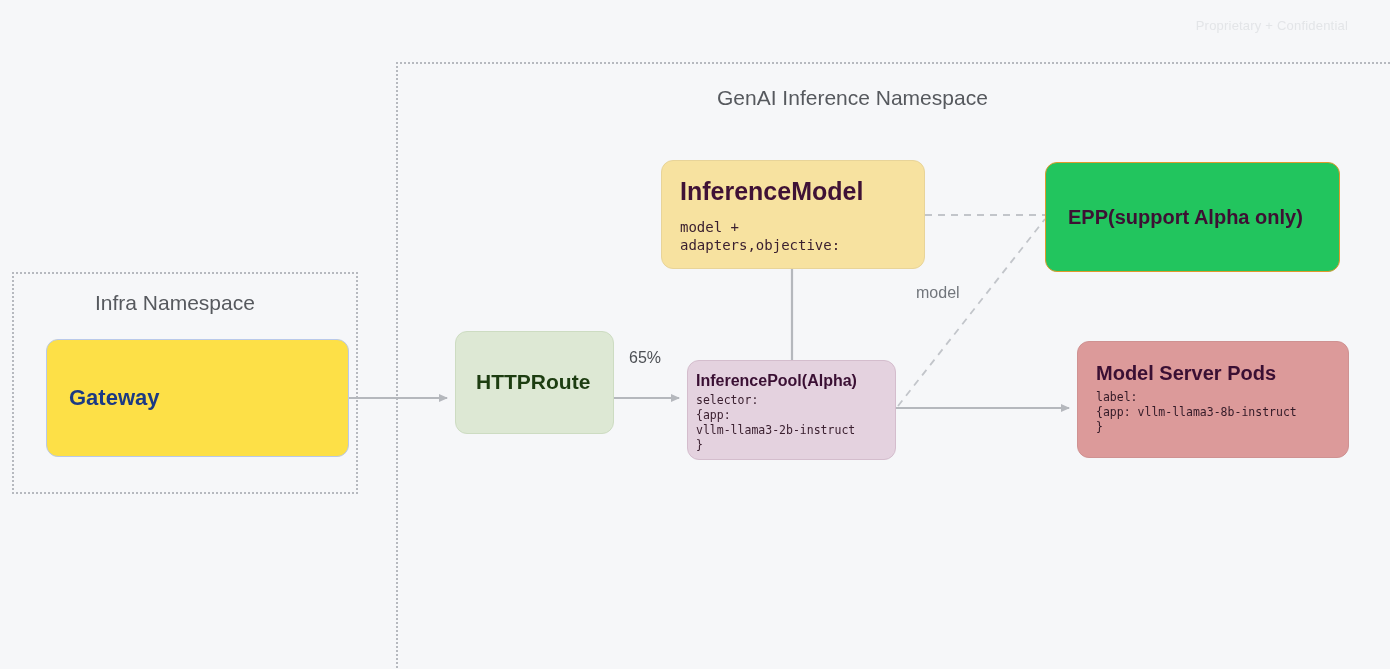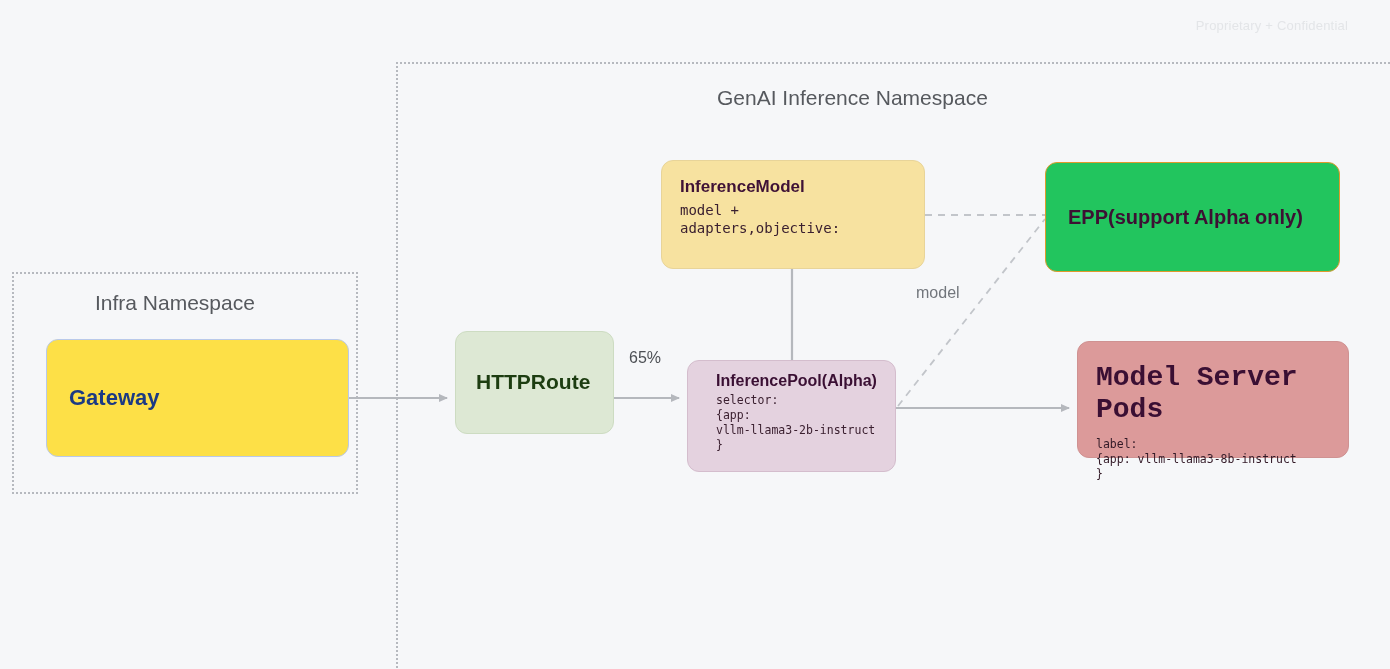--- a/index.html
+++ b/index.html
@@ -129,37 +129,37 @@
     width: 264px;
     height: 109px;
     background: #f7e2a0;
     border: 1px solid #e8d499;
     padding-left: 18px;
     justify-content: flex-start;
     padding-top: 16px;
   }
   .n-infmodel .title {
     color: #3f1236;
-    font-size: 17px;
-    margin-bottom: 4px;
+    font-size: 25px;
+    margin-bottom: 12px;
   }
   .n-infmodel .mono {
     color: #3b2030;
     font-size: 14px;
   }
 
   
   .n-infpool {
     left: 687px;
     top: 360px;
     width: 209px;
-    height: 112px;
+    height: 100px;
     background: #e4d2df;
     border: 1px solid #d4bdcd;
-    padding-left: 28px;
+    padding-left: 8px;
     justify-content: flex-start;
     padding-top: 11px;
   }
   .n-infpool .title {
     color: #3a0f33;
     font-size: 16px;
     margin-bottom: 3px;
   }
   .n-infpool .mono {
     color: #3b2030;
@@ -188,23 +188,22 @@
     width: 272px;
     height: 117px;
     background: #dc9a9a;
     border: 1px solid #cf9292;
     padding-left: 18px;
     justify-content: flex-start;
     padding-top: 20px;
   }
   .n-pods .title {
     color: #3a0f33;
-    font-size: 28px;
-    margin-bottom: 11px;
-    font-family: Liberation Mono, monospace;
+    font-size: 20px;
+    margin-bottom: 5px;
   }
   .n-pods .mono {
     color: #331a27;
     font-size: 11.5px;
   }
 
   
   .edge-label {
     color: #4d5055;
     font-size: 16px;

